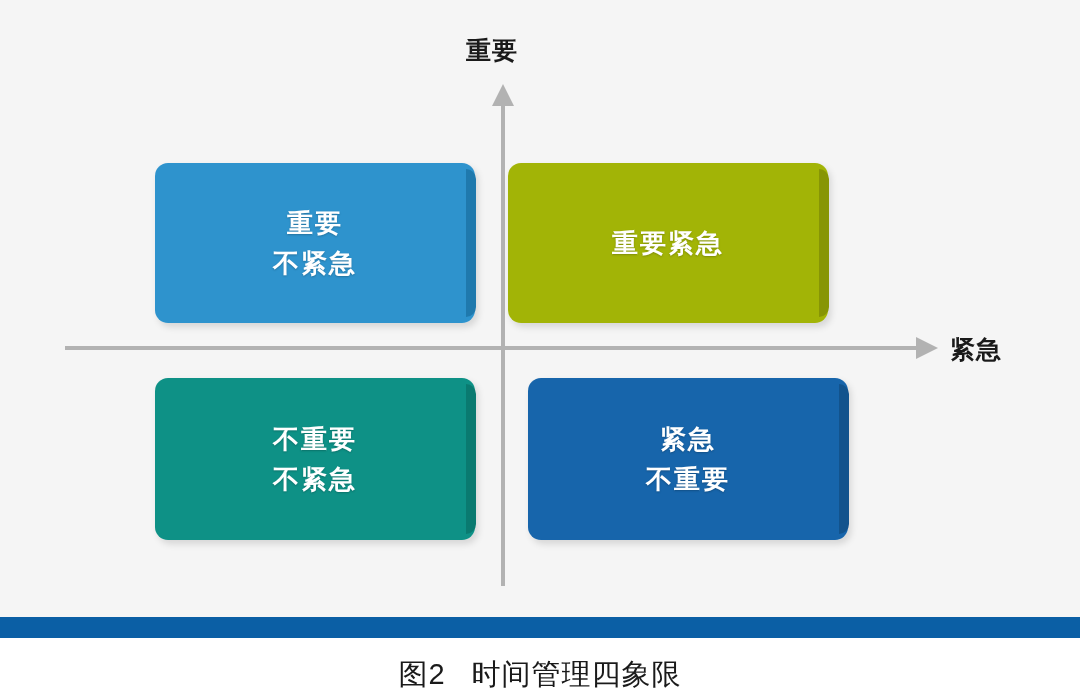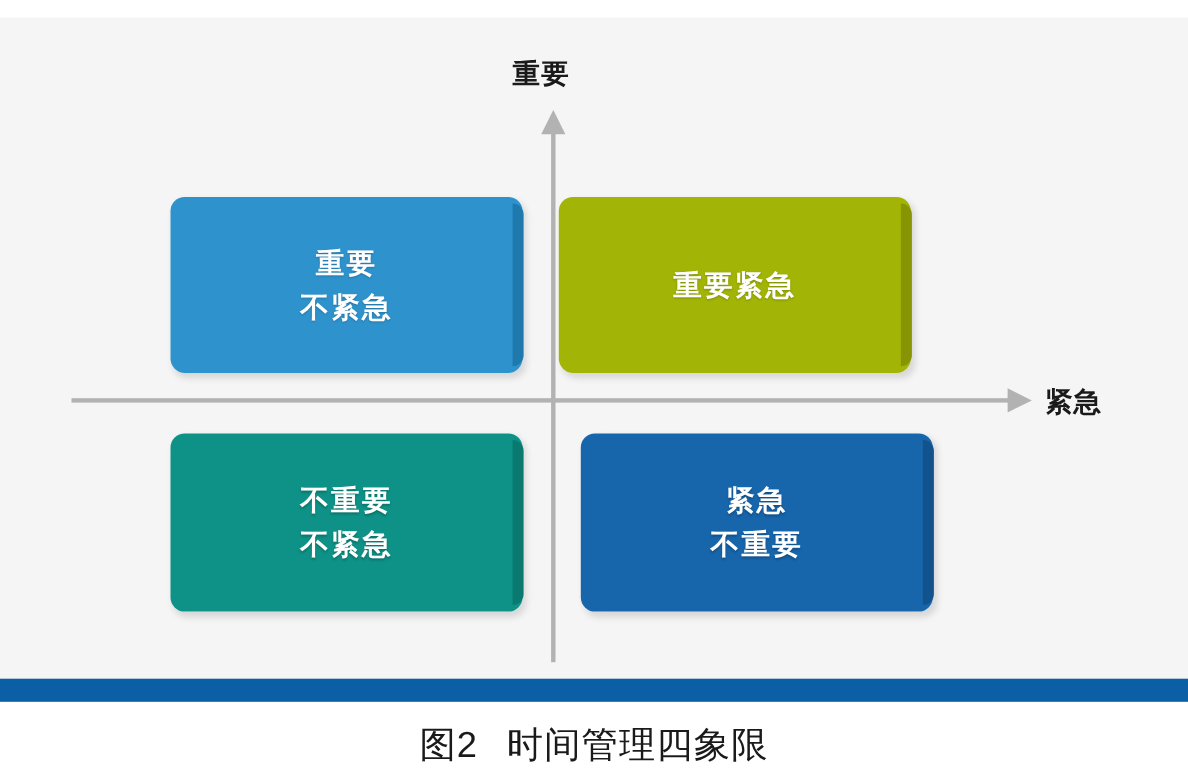--- a/index.html
+++ b/index.html
@@ -163,32 +163,32 @@
     width: 1080px;
     height: 21px;
     background: #0b5fa5;
   }
   #caption {
     position: absolute;
     left: 0;
     top: 655px;
     width: 1080px;
     text-align: center;
-    font-size: 33px;
+    font-size: 29px;
     color: #1a1a1a;
     letter-spacing: 1px;
   }
   #caption .caption-num { margin-right: 26px; }
 </style>
 </head>
 <body>
 
 <div id="page">
 
-  <div id="canvas" style="background: rgb(245, 245, 245); margin-top: 16px;">
+  <div id="canvas" style="background: rgb(245, 245, 245);">
 
     <div class="axis-line" id="y-axis-line" style="background: rgb(178, 178, 178);"></div>
     <div class="axis-arrow" id="y-axis-arrow" style="border-bottom-color: rgb(178, 178, 178);"></div>
     <div class="axis-label" id="y-axis-label">重要</div>
 
     <div class="axis-line" id="x-axis-line" style="background: rgb(178, 178, 178);"></div>
     <div class="axis-arrow" id="x-axis-arrow" style="border-left-color: rgb(178, 178, 178);"></div>
     <div class="axis-label" id="x-axis-label">紧急</div>
 
     <div class="quad" id="quad-important-not-urgent">

